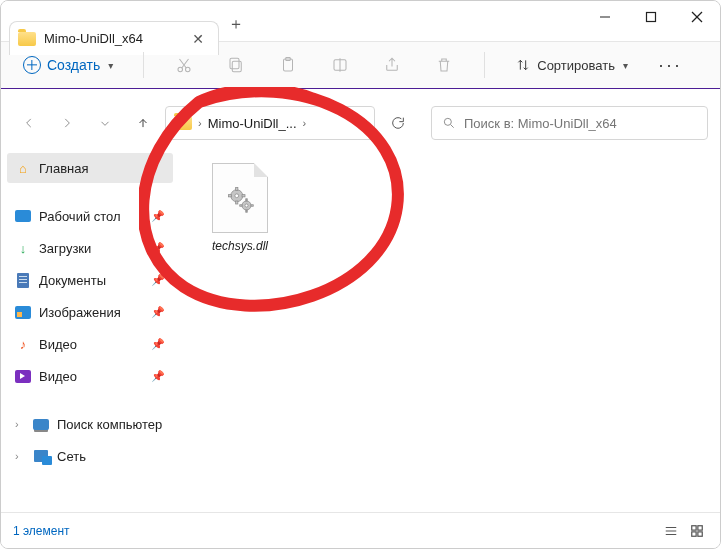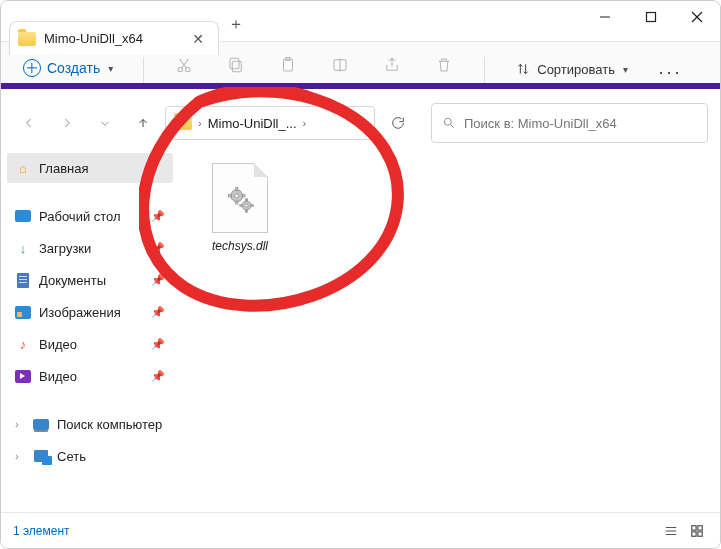--- a/index.html
+++ b/index.html
@@ -51,23 +51,23 @@
   .tab-close { font-size: 14px; color: #555; cursor: pointer; padding: 2px 4px; }
   .newtab { width: 34px; height: 34px; margin-top: 6px; display: flex; align-items: center; justify-content: center; color: #555; font-size: 16px; cursor: pointer; }
   .spacer { flex: 1; }
   .winbtns { display: flex; }
   .winbtn { width: 46px; height: 32px; display: flex; align-items: center; justify-content: center; color: #222; }
   .winbtn svg { width: 12px; height: 12px; }
 
   .toolbar {
     height: 48px;
     border-top: 1px solid #e6e6e6;
-    border-bottom: 6px solid #4c1d95;
+    border-bottom: 1px solid #4c1d95;
     display: flex;
-    align-items: flex-end;
+    align-items: center;
     padding: 0 12px;
     gap: 12px;
     background: #fafafa;
   }
   .btn-create {
     display: flex; align-items: center; gap: 6px;
     color: #0067c0; font-size: 14px;
     padding: 6px 10px; border-radius: 4px; cursor: pointer;
   }
   .btn-create .plus-circle {
@@ -102,21 +102,21 @@
     border-radius: 4px;
     display: flex; align-items: center;
     padding: 0 8px; gap: 6px;
     background: #fff;
   }
   .crumbbox .chev-sm { font-size: 11px; color: #666; }
   .refresh { width: 34px; height: 34px; display: flex; align-items: center; justify-content: center; }
   .refresh svg { width: 16px; height: 16px; stroke: #555; fill: none; stroke-width: 1.5; }
   .searchbox {
     flex: 1;
-    height: 40px;
+    height: 34px;
     border: 1px solid #d6d6d6;
     border-radius: 4px;
     display: flex; align-items: center;
     padding: 0 10px; gap: 8px;
     color: #888;
     background: #fff;
     margin-left: 10px;
   }
   .searchbox input {
     border: none; outline: none; flex: 1; font-size: 13px; color: #333;

